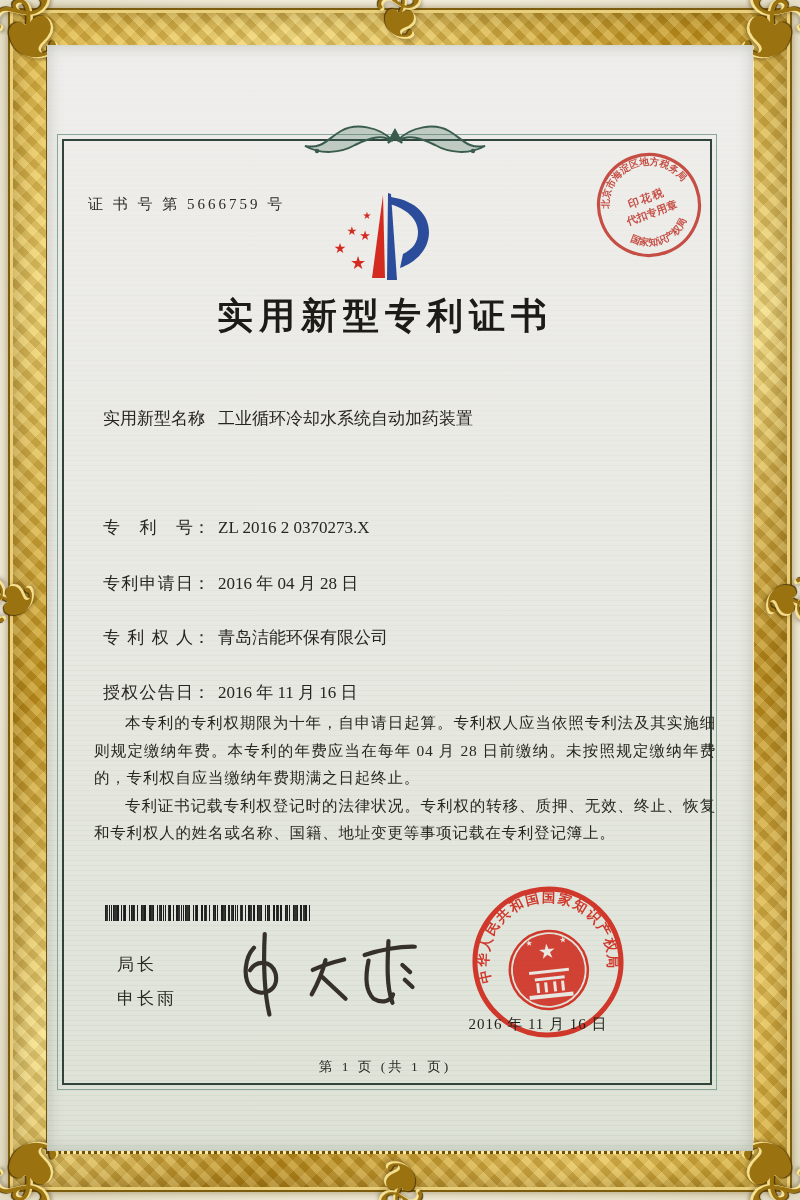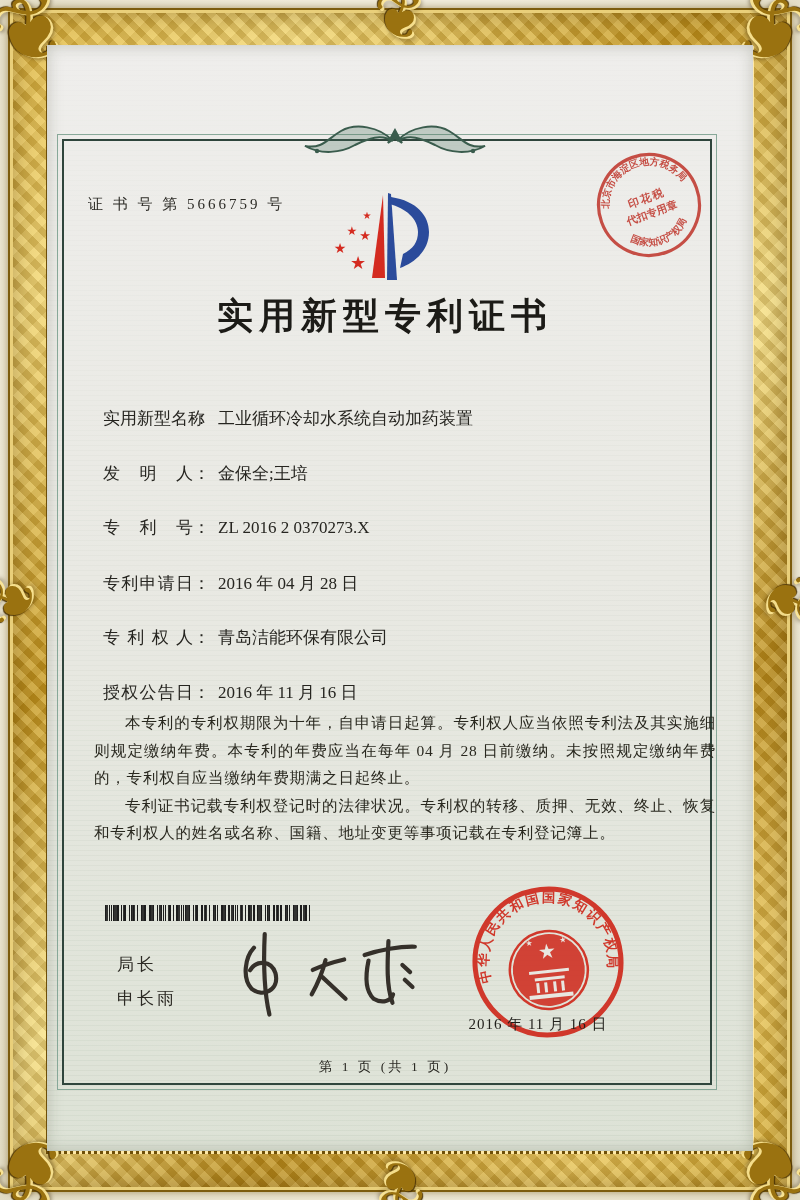--- a/index.html
+++ b/index.html
@@ -137,23 +137,20 @@
       <text x="60" y="73" font-size="11.5" fill="#c0392f" font-weight="bold" text-anchor="middle">代扣专用章</text>
       <text font-size="10.5" fill="#c0392f" font-weight="bold">
         <textPath href="#stArcBot" startOffset="50%" text-anchor="middle">国家知识产权局</textPath>
       </text>
     </svg>
 
     <h1 class="title">实用新型专利证书</h1>
 
     <div class="frow r0">
       <span class="flabel">实用新型名称</span><span>：</span><span class="fvalue">工业循环冷却水系统自动加药装置</span>
-    </div>
-    <div class="frow r1">
-      <span class="flabel">发明人</span><span>：</span><span class="fvalue">金保全;王培</span>
     </div>
     <div class="frow r2">
       <span class="flabel">专利号</span><span>：</span><span class="fvalue">ZL 2016 2 0370273.X</span>
     </div>
     <div class="frow r3">
       <span class="flabel">专利申请日</span><span>：</span><span class="fvalue">2016 年 04 月 28 日</span>
     </div>
     <div class="frow r4">
       <span class="flabel">专利权人</span><span>：</span><span class="fvalue">青岛洁能环保有限公司</span>
     </div>

